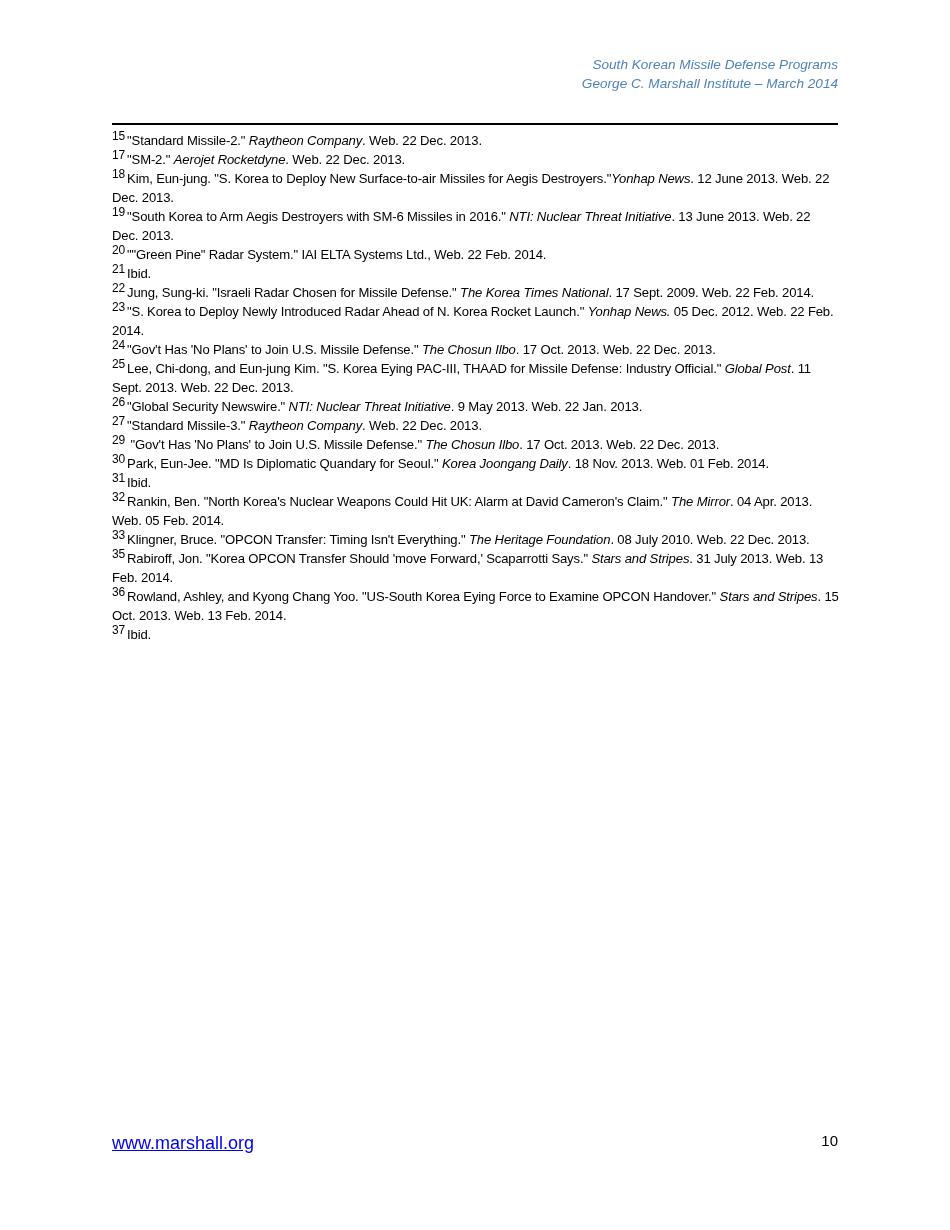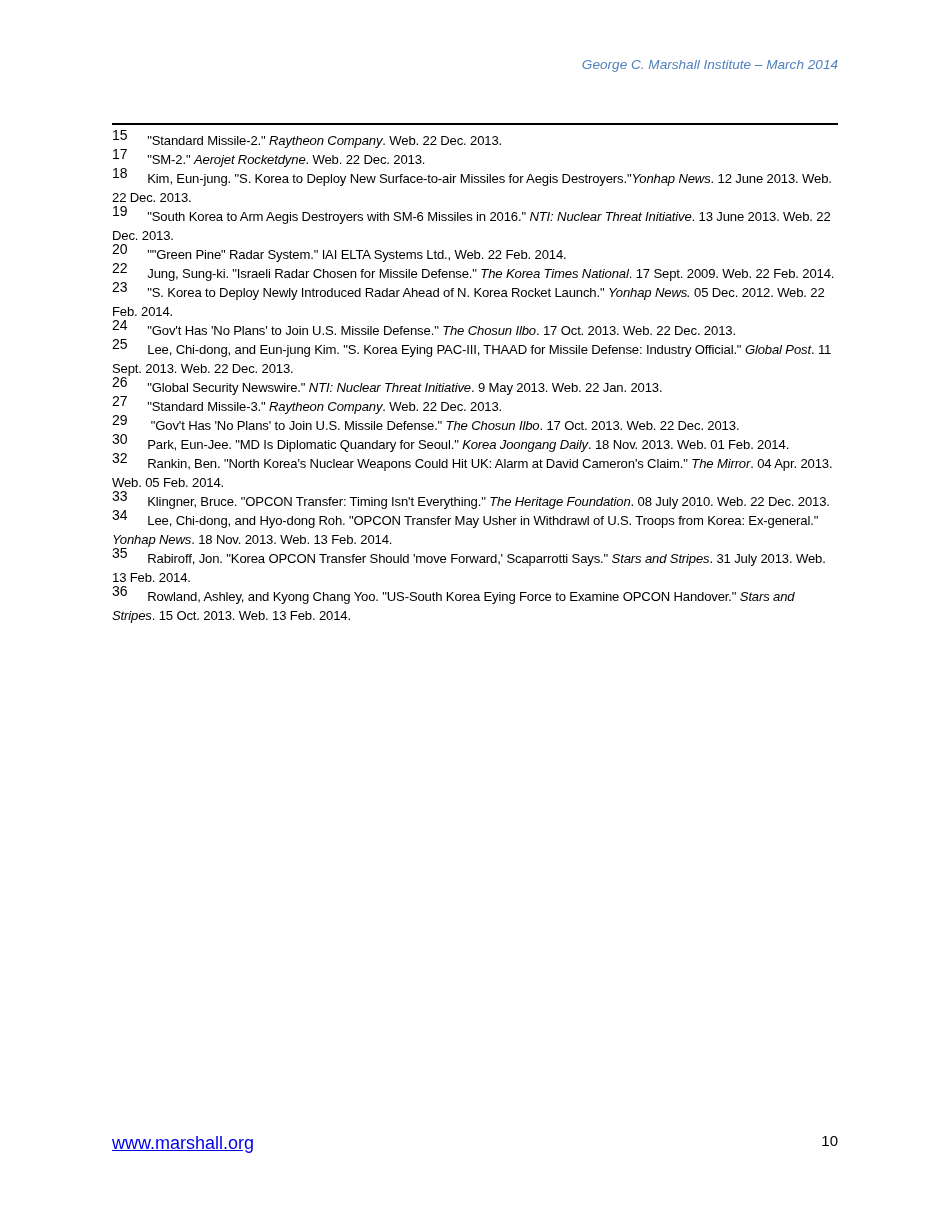--- a/index.html
+++ b/index.html
@@ -5,50 +5,53 @@
   html, body { margin: 0; padding: 0; background: #ffffff; }
   body { width: 950px; height: 1230px; position: relative; overflow: hidden;
          font-family: "Liberation Sans", sans-serif; color: #000; }
   .header { position: absolute; right: 112px; top: 55px; text-align: right;
             color: #4f81bd; font-style: italic; font-size: 13.6px; line-height: 19px; }
   .rule { position: absolute; left: 112px; top: 123px; width: 726px; height: 0;
           border-top: 2px solid #000; }
   .notes { position: absolute; left: 112px; top: 131px; width: 728px;
            font-size: 13.1px; line-height: 19px; letter-spacing: -0.15px; }
   .note { margin: 0; }
-  .note sup { font-size: 14px; line-height: 0; vertical-align: 5px; margin-right: 20px; }
+  .note sup { font-size: 12px; line-height: 0; vertical-align: 5px; margin-right: 2px; }
   .note i { font-style: italic; }
   .footer-link { position: absolute; left: 112px; top: 1133px; font-size: 18px;
                  color: #0000ee; text-decoration: underline; }
   .page-num { position: absolute; right: 112px; top: 1132px; font-size: 15px; margin-left: 46px; }
 </style>
 </head>
 <body>
 
 <div class="header">
+  <div>South Korean Missile Defense Programs</div>
   <div>George C. Marshall Institute – March 2014</div>
 </div>
 
 <div class="rule"></div>
 
 <div class="notes" id="notes">
     <p class="note"><sup>15</sup><span>"Standard Missile-2." </span><i>Raytheon Company</i><span>. Web. 22 Dec. 2013.</span></p>
     <p class="note"><sup>17</sup><span>"SM-2." </span><i>Aerojet Rocketdyne</i><span>. Web. 22 Dec. 2013.</span></p>
     <p class="note"><sup>18</sup><span>Kim, Eun-jung. "S. Korea to Deploy New Surface-to-air Missiles for Aegis Destroyers."</span><i>Yonhap News</i><span>. 12 June 2013. Web. 22 Dec. 2013.</span></p>
     <p class="note"><sup>19</sup><span>"South Korea to Arm Aegis Destroyers with SM-6 Missiles in 2016." </span><i>NTI: Nuclear Threat Initiative</i><span>. 13 June 2013. Web. 22 Dec. 2013.</span></p>
     <p class="note"><sup>20</sup><span>""Green Pine" Radar System." IAI ELTA Systems Ltd., Web. 22 Feb. 2014.</span></p>
+    <p class="note"><sup>21</sup><span>Ibid.</span></p>
     <p class="note"><sup>22</sup><span>Jung, Sung-ki. "Israeli Radar Chosen for Missile Defense." </span><i>The Korea Times National</i><span>. 17 Sept. 2009. Web. 22 Feb. 2014.</span></p>
     <p class="note"><sup>23</sup><span>"S. Korea to Deploy Newly Introduced Radar Ahead of N. Korea Rocket Launch." </span><i>Yonhap News.</i><span> 05 Dec. 2012. Web. 22 Feb. 2014.</span></p>
     <p class="note"><sup>24</sup><span>"Gov't Has 'No Plans' to Join U.S. Missile Defense." </span><i>The Chosun Ilbo</i><span>. 17 Oct. 2013. Web. 22 Dec. 2013.</span></p>
     <p class="note"><sup>25</sup><span>Lee, Chi-dong, and Eun-jung Kim. "S. Korea Eying PAC-III, THAAD for Missile Defense: Industry Official." </span><i>Global Post</i><span>. 11 Sept. 2013. Web. 22 Dec. 2013.</span></p>
     <p class="note"><sup>26</sup><span>"Global Security Newswire." </span><i>NTI: Nuclear Threat Initiative</i><span>. 9 May 2013. Web. 22 Jan. 2013.</span></p>
     <p class="note"><sup>27</sup><span>"Standard Missile-3." </span><i>Raytheon Company</i><span>. Web. 22 Dec. 2013.</span></p>
     <p class="note"><sup>29</sup><span> "Gov't Has 'No Plans' to Join U.S. Missile Defense." </span><i>The Chosun Ilbo</i><span>. 17 Oct. 2013. Web. 22 Dec. 2013.</span></p>
     <p class="note"><sup>30</sup><span>Park, Eun-Jee. "MD Is Diplomatic Quandary for Seoul." </span><i>Korea Joongang Daily</i><span>. 18 Nov. 2013. Web. 01 Feb. 2014.</span></p>
+    <p class="note"><sup>31</sup><span>Ibid.</span></p>
     <p class="note"><sup>32</sup><span>Rankin, Ben. "North Korea's Nuclear Weapons Could Hit UK: Alarm at David Cameron's Claim." </span><i>The Mirror</i><span>. 04 Apr. 2013. Web. 05 Feb. 2014.</span></p>
     <p class="note"><sup>33</sup><span>Klingner, Bruce. "OPCON Transfer: Timing Isn't Everything." </span><i>The Heritage Foundation</i><span>. 08 July 2010. Web. 22 Dec. 2013.</span></p>
-    <p class="note"><sup>34</sup><span>Lee, Chi-dong, and Hyo-dong Roh. "OPCON Transfer May Usher in Withdrawl of U.S. Troops from Korea: Ex-general." </span><i>Yonhap News</i><span>. 18 Nov. 2013. Web. 13 Feb. 2014.</span></p>
     <p class="note"><sup>35</sup><span>Rabiroff, Jon. "Korea OPCON Transfer Should 'move Forward,' Scaparrotti Says." </span><i>Stars and Stripes</i><span>. 31 July 2013. Web. 13 Feb. 2014.</span></p>
     <p class="note"><sup>36</sup><span>Rowland, Ashley, and Kyong Chang Yoo. "US-South Korea Eying Force to Examine OPCON Handover." </span><i>Stars and Stripes</i><span>. 15 Oct. 2013. Web. 13 Feb. 2014.</span></p>
+    <p class="note"><sup>37</sup><span>Ibid.</span></p>
   </div>
 
 <a class="footer-link">www.marshall.org</a>
 <div class="page-num">10</div>
 
 </body></html>

